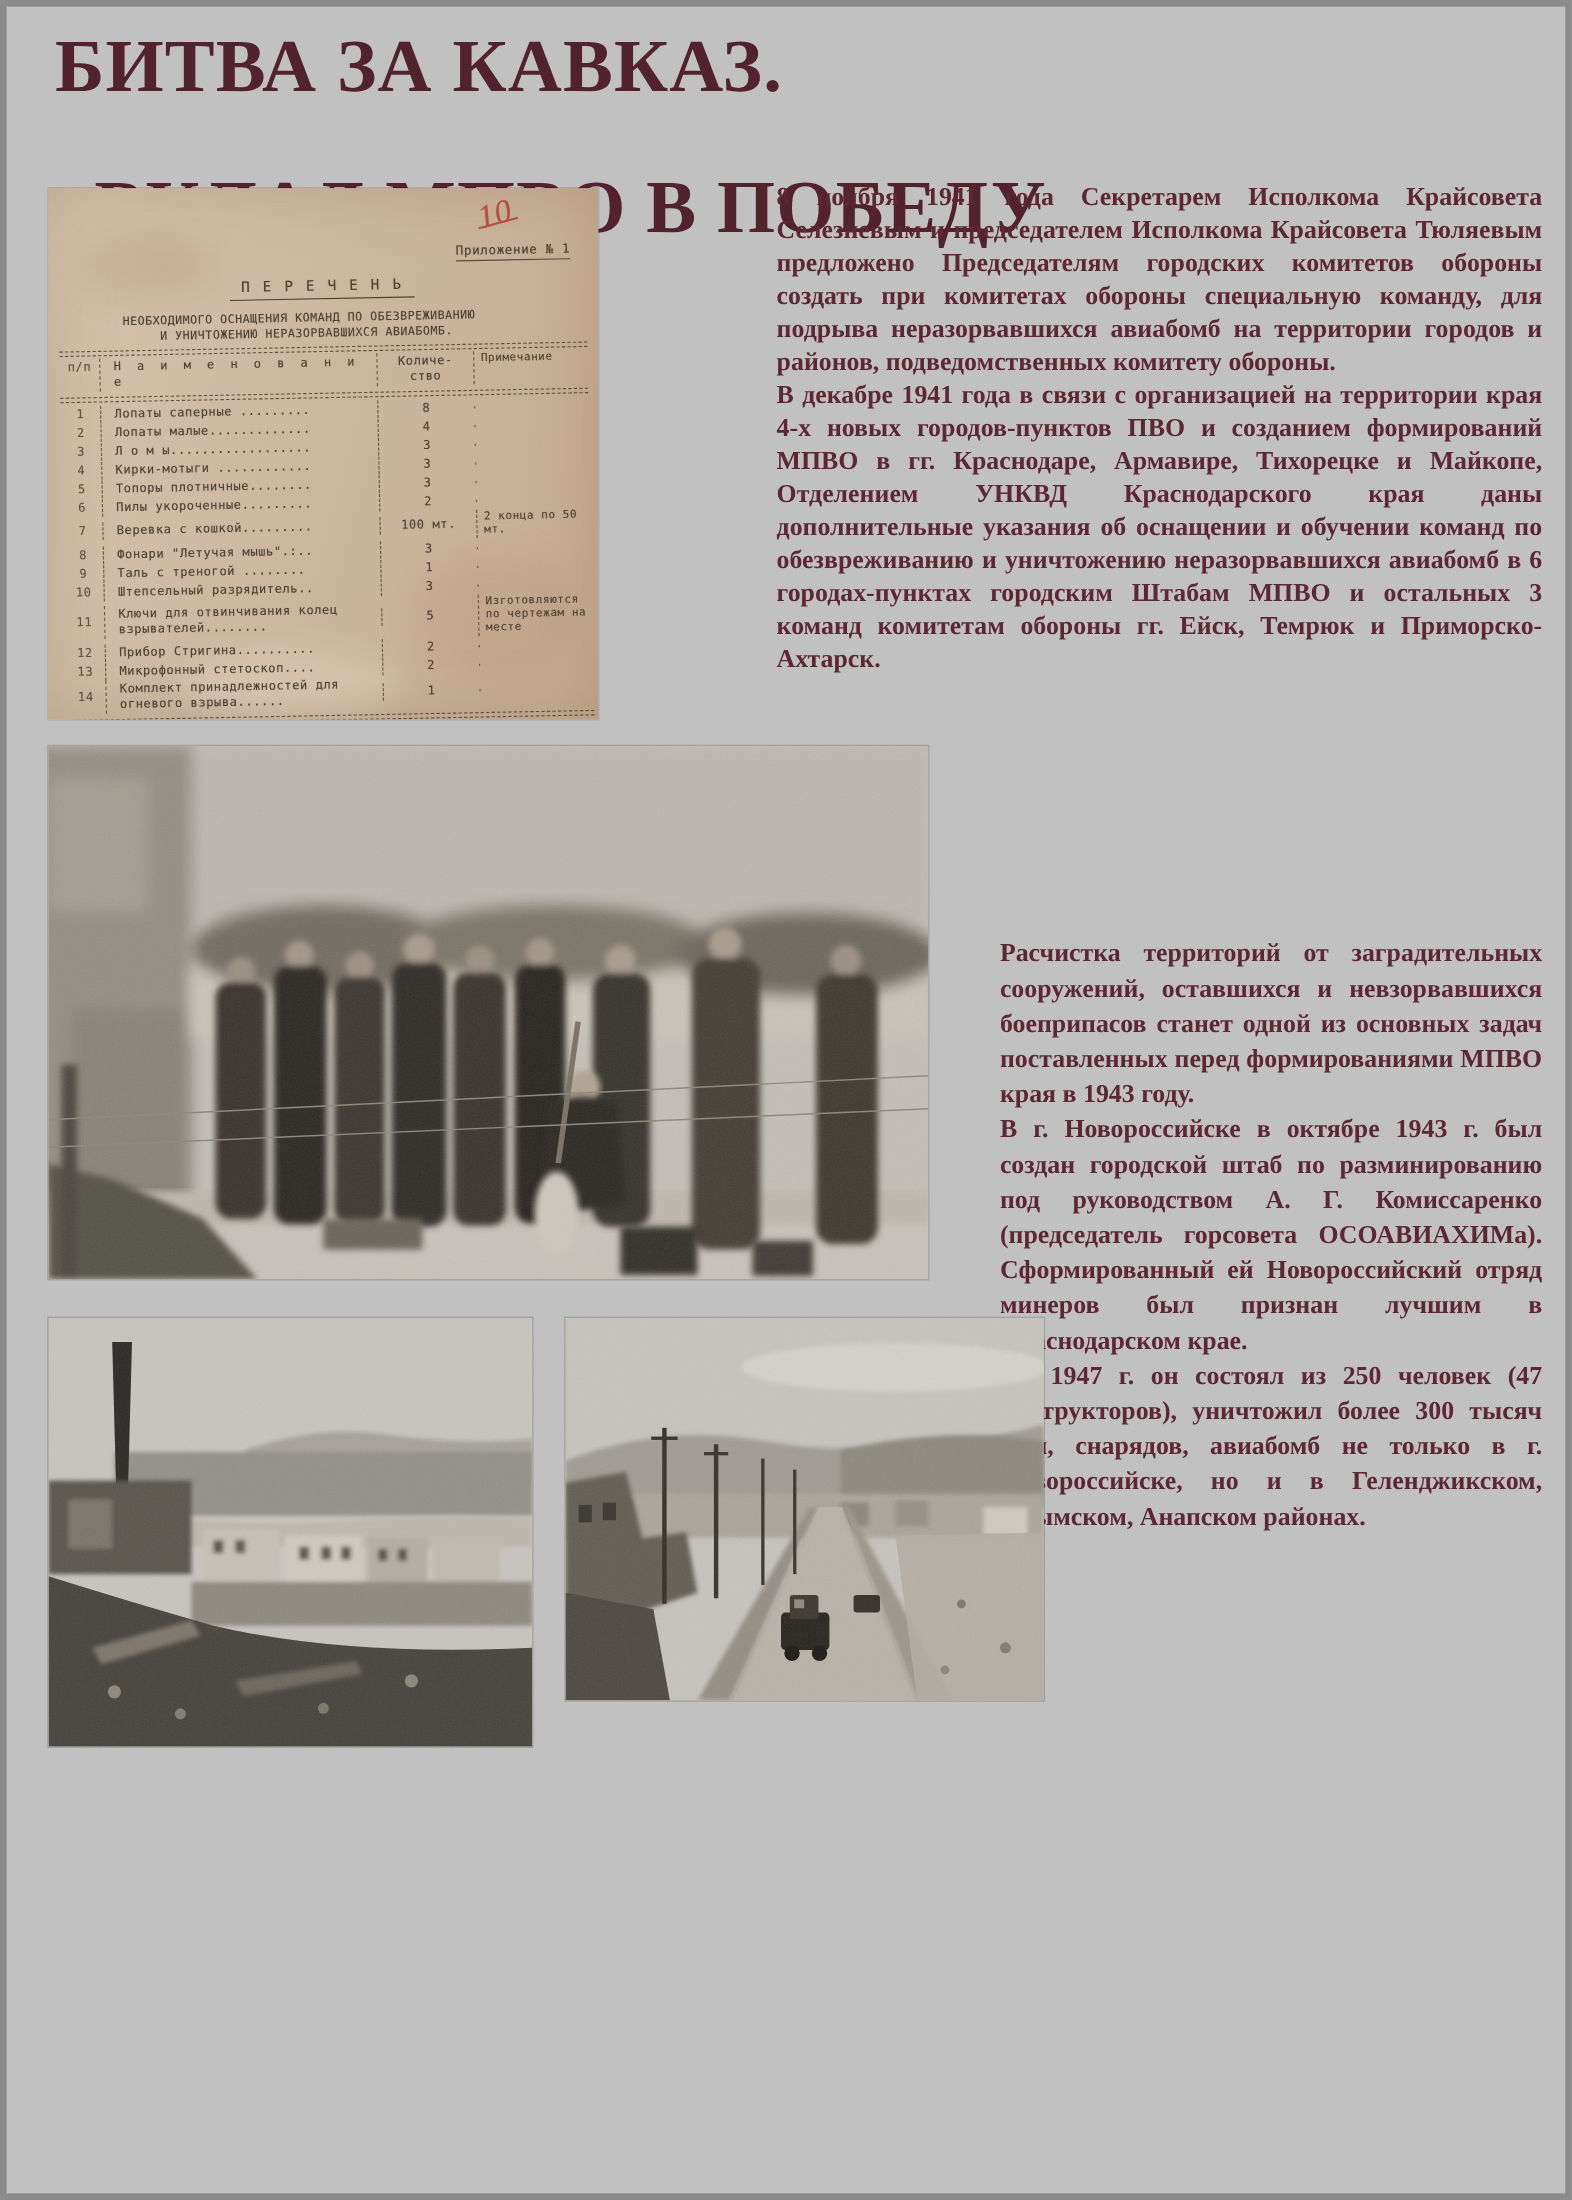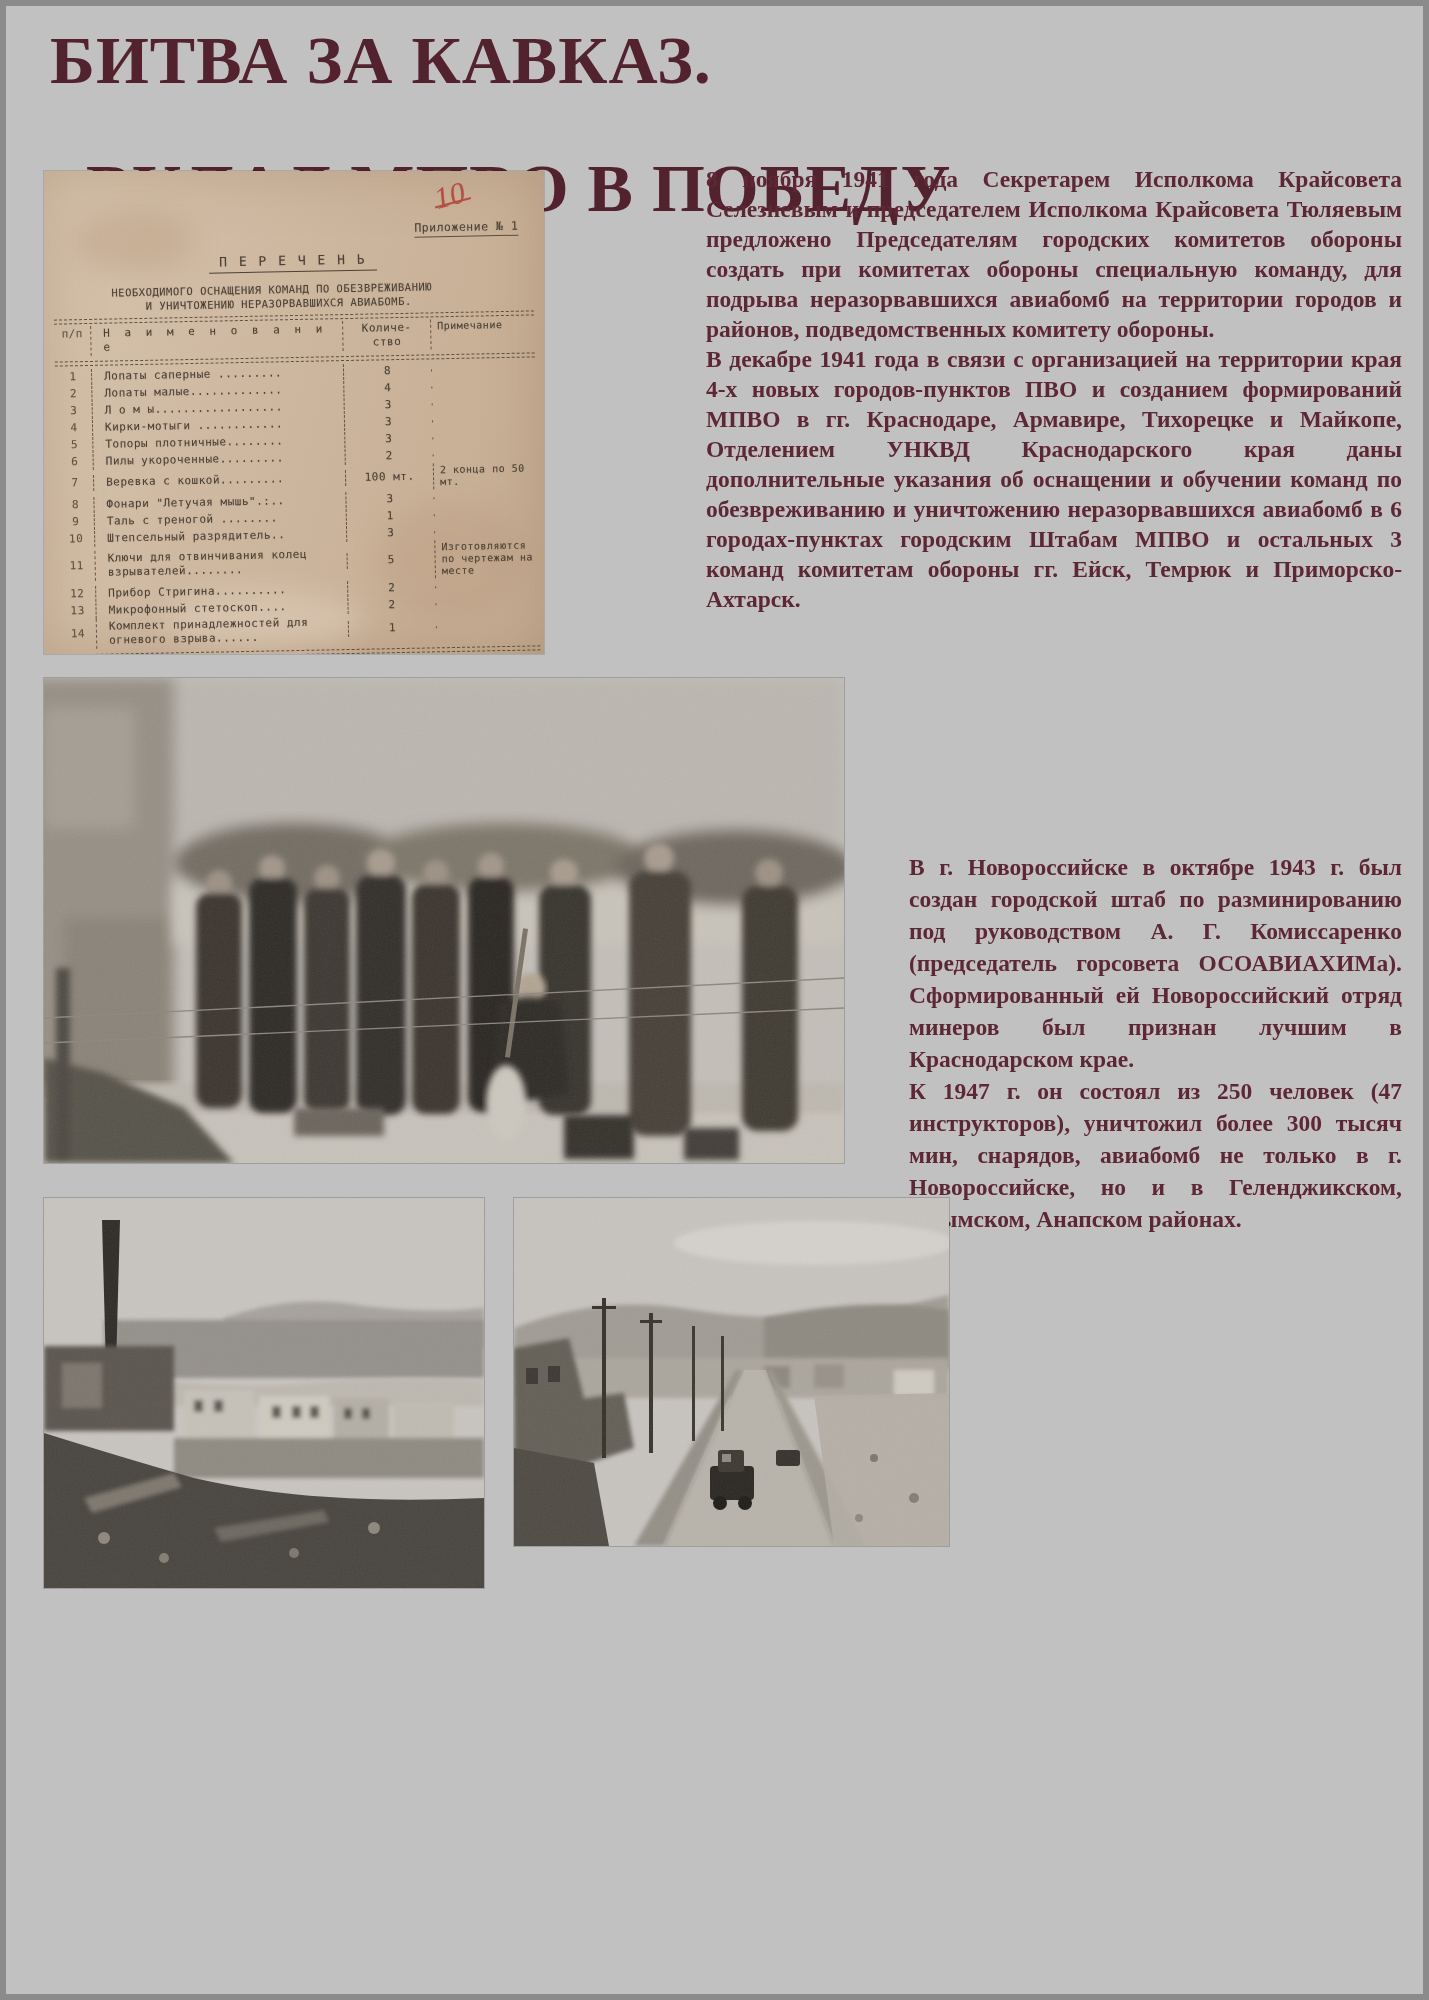--- a/index.html
+++ b/index.html
@@ -326,20 +326,21 @@
 
       <g stroke="#8d877d" stroke-width="1.3">
         <line x1="0" y1="340" x2="800" y2="300"></line>
         <line x1="0" y1="365" x2="800" y2="330"></line>
       </g>
       <rect width="800" height="485" filter="url(#mgrain)" opacity="0.10"></rect>
     </svg>
   </div>
 
   <div id="text2" class="tblock">
+      <p>Расчистка территорий от заградительных сооружений, оставшихся и невзорвавшихся боеприпасов станет одной из основных задач поставленных перед формированиями МПВО края в 1943 году.</p>
       <p>В г. Новороссийске в октябре 1943 г. был создан городской штаб по разминированию под руководством А. Г. Комиссаренко (председатель горсовета ОСОАВИАХИМа). Сформированный ей Новороссийский отряд минеров был признан лучшим в Краснодарском крае.</p>
       <p>К 1947 г. он состоял из 250 человек (47 инструкторов), уничтожил более 300 тысяч мин, снарядов, авиабомб не только в г. Новороссийске, но и в Геленджикском, Крымском, Анапском районах.</p>
     </div>
 
   <div id="photo-left" class="photo">
     <svg viewBox="0 0 440 390" preserveAspectRatio="none">
       <defs>
         <filter id="lb1">
             <feGaussianBlur stdDeviation="2"></feGaussianBlur>
           </filter>

